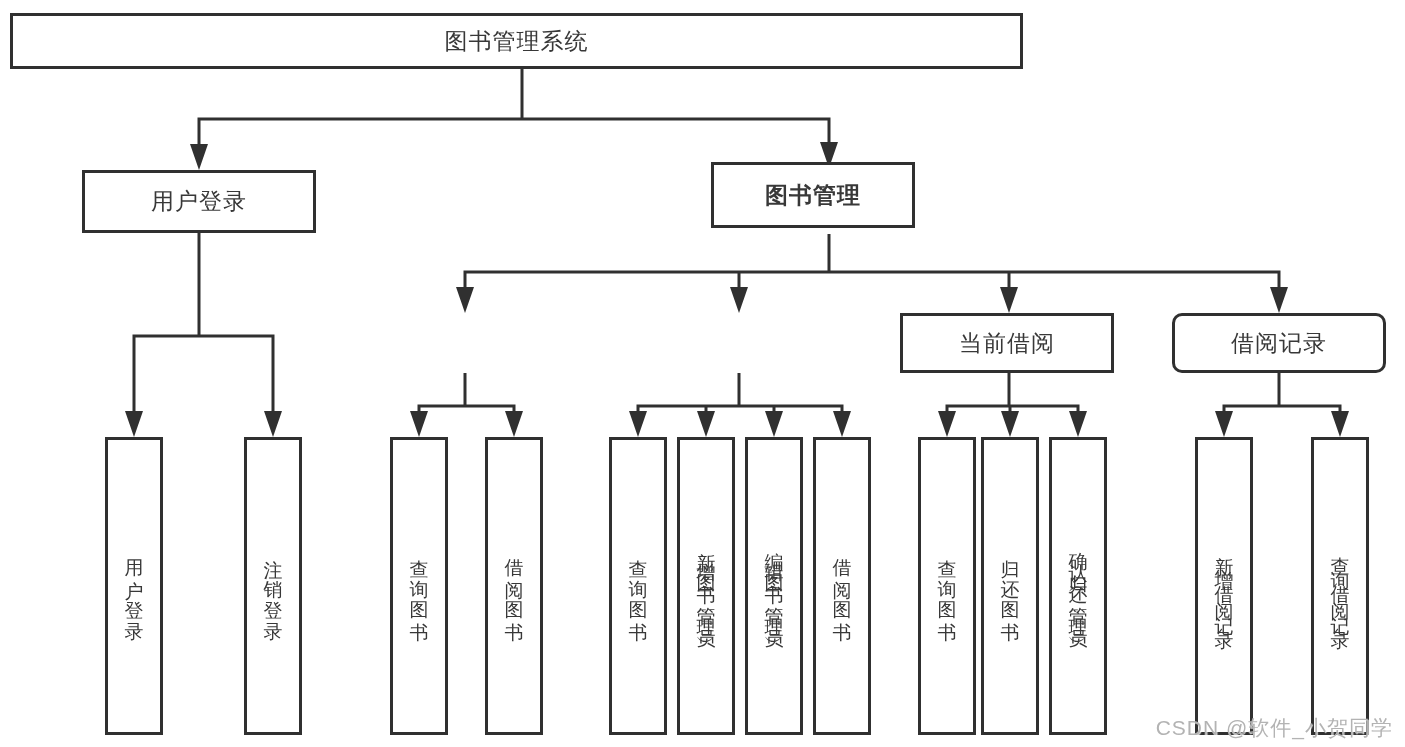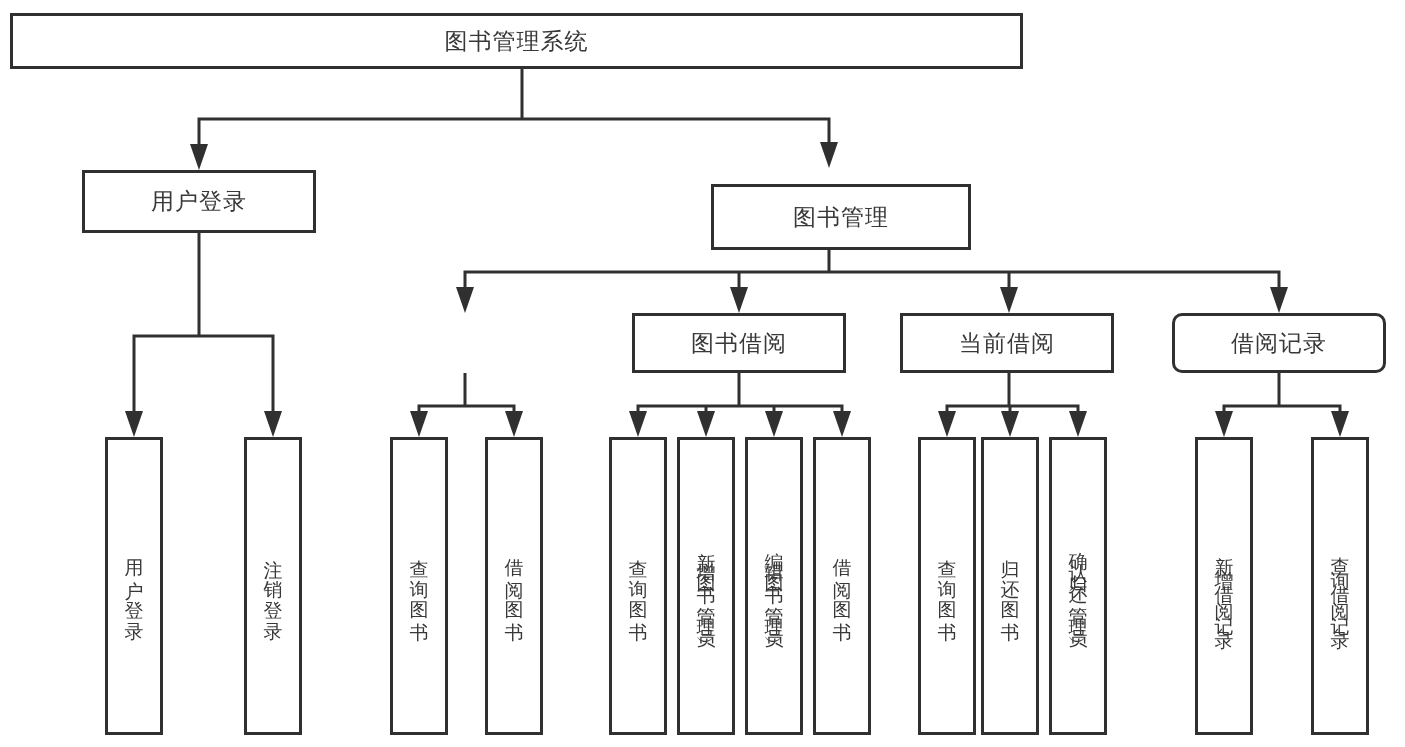--- a/index.html
+++ b/index.html
@@ -105,23 +105,22 @@
       <polygon points="1001,411 1019,411 1010,437"></polygon>
       <polygon points="1069,411 1087,411 1078,437"></polygon>
       <polygon points="1215,411 1233,411 1224,437"></polygon>
       <polygon points="1331,411 1349,411 1340,437"></polygon>
     </g>
   </svg>
 
   <div class="box h" style="left:10px; top:13px; width:1013px; height:56px;">图书管理系统</div>
 
   <div class="box h" style="left:82px; top:170px; width:234px; height:63px;">用户登录</div>
-  <div class="box h" style="left:711px; top:184px; width:260px; height:66px;">图书管理</div>
+  <div class="box h" style="left:711px; top:162px; width:204px; height:66px;font-weight:bold;">图书管理</div>
 
-  <div class="box h" style="left:632px; top:313px; width:214px; height:60px;">图书借阅</div>
   <div class="box h" style="left:900px; top:313px; width:214px; height:60px;">当前借阅</div>
   <div class="box h" style="left:1172px; top:313px; width:214px; height:60px;border-radius:10px;">借阅记录</div>
 
   <div class="box leaf" style="left:105px;">
     <span class="vt vt4">用户登录</span>
   </div>
   <div class="box leaf" style="left:244px;">
     <span class="vt vt4">注销登录</span>
   </div>
 
@@ -155,14 +154,15 @@
     <span class="vt vt9">确认归还（管理员）</span>
   </div>
 
   <div class="box leaf" style="left:1195px;">
     <span class="vt vt6">新增借阅记录</span>
   </div>
   <div class="box leaf" style="left:1311px;">
     <span class="vt vt6">查询借阅记录</span>
   </div>
 
+  <div class="watermark">CSDN @软件_小贺同学</div>
 
 </div>
 
 </body></html>

